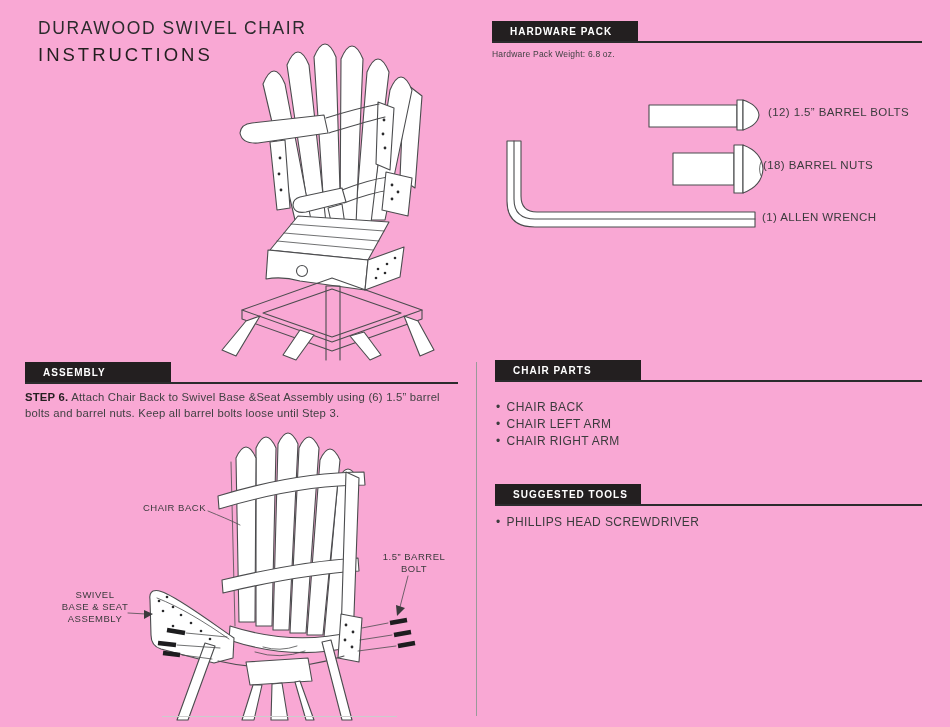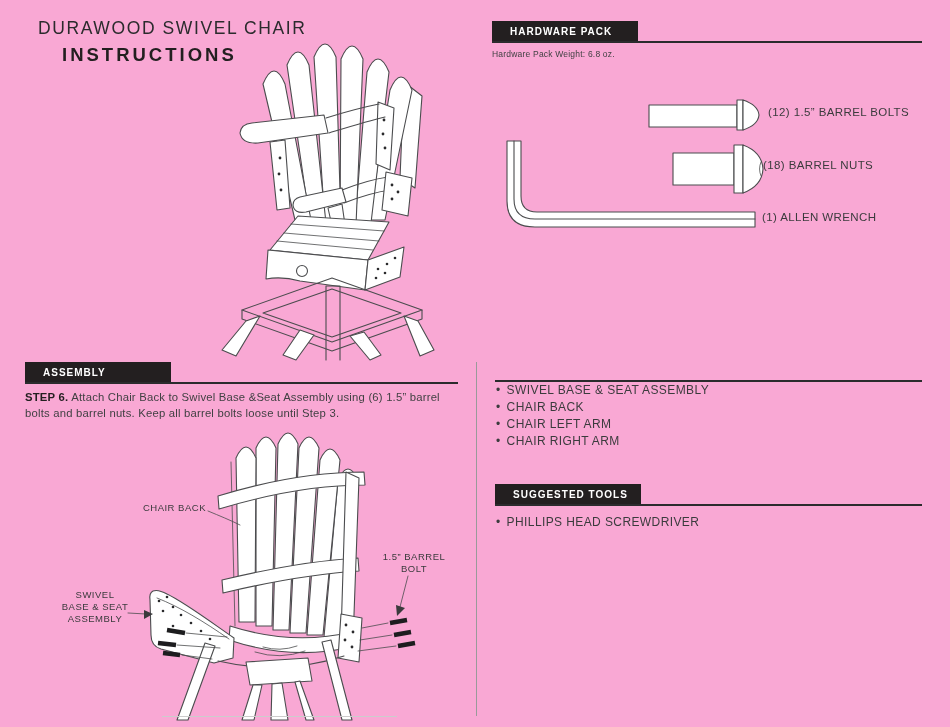--- a/index.html
+++ b/index.html
@@ -3,21 +3,21 @@
 <meta charset="utf-8">
 <style>
   html,body{margin:0;padding:0;background:#ffffff;}
   .page{
     position:relative;width:950px;height:727px;background:#f9a8d4;overflow:hidden;
     font-family:"Liberation Sans", sans-serif;color:#414143;
   }
   
   .doc-title{position:absolute;left:38px;top:18px;}
   .doc-title .t1{font-size:17.5px;letter-spacing:1.6px;color:#2b2b2d;font-weight:400;}
-  .doc-title .t2{font-size:18.5px;letter-spacing:3px;color:#231f20;font-weight:700;margin-top:5px;margin-left:24px;}
+  .doc-title .t2{font-size:18.5px;letter-spacing:3px;color:#231f20;font-weight:400;margin-top:5px;}
   
   .bar{
     position:absolute;height:21px;width:146px;background:#231f20;color:#ffffff;
     font-size:10px;font-weight:700;letter-spacing:1px;line-height:21px;padding-left:18px;
     box-sizing:border-box;white-space:nowrap;
   }
   .rule{position:absolute;height:2px;background:#2b2b2d;}
   
   .weight-note{position:absolute;left:492px;top:49px;font-size:8.5px;color:#414143;letter-spacing:.2px;}
   .hw-label{position:absolute;font-size:11.5px;letter-spacing:.4px;color:#3b3b3d;white-space:nowrap;}
@@ -197,24 +197,22 @@
   </div>
   <div class="diag-label" style="left:56px;top:589px;width:78px;text-align:center;">
     <div>SWIVEL</div>
     <div>BASE &amp; SEAT</div>
     <div>ASSEMBLY</div>
   </div>
 
   <div class="v-divider"></div>
   <div class="clip-edge"></div>
 
+  <div class="bar" style="left:495px;top:360px;">CHAIR PARTS</div>
   <div class="rule" style="left:495px;top:380px;width:427px;"></div>
-  <div class="bullet-row" style="left:496px;top:383px;">
-    <span class="dot">•</span><span>SWIVEL BASE &amp; SEAT ASSEMBLY</span>
-  </div>
   <div class="bullet-row" style="left:496px;top:400px;">
     <span class="dot">•</span><span>CHAIR BACK</span>
   </div>
   <div class="bullet-row" style="left:496px;top:417px;">
     <span class="dot">•</span><span>CHAIR LEFT ARM</span>
   </div>
   <div class="bullet-row" style="left:496px;top:434px;">
     <span class="dot">•</span><span>CHAIR RIGHT ARM</span>
   </div>
 

